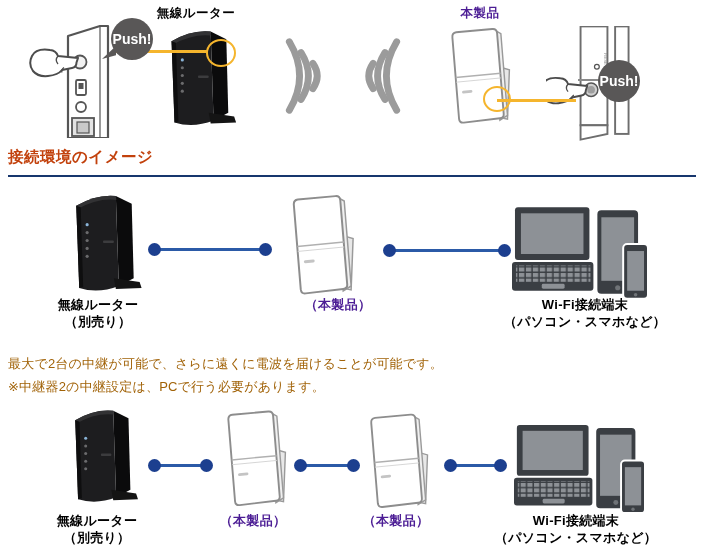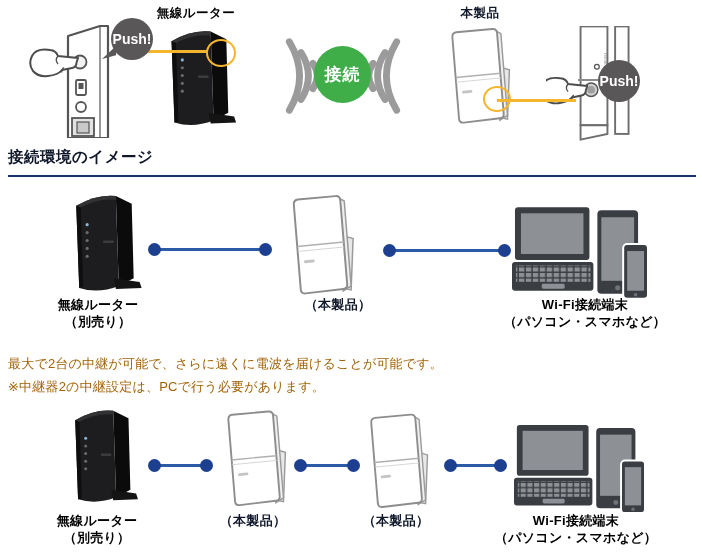--- a/index.html
+++ b/index.html
@@ -3,21 +3,21 @@
 <meta charset="utf-8">
 <style>
   * { margin:0; padding:0; box-sizing:border-box; }
   body { background:#fff; font-family:"Liberation Sans","DejaVu Sans",sans-serif; }
   .page { position:relative; width:702px; height:555px; background:#fff; overflow:hidden; }
   .abs { position:absolute; }
 
   
   .top-label { font-size:12.5px; font-weight:bold; text-align:center; letter-spacing:.5px; }
   .navy { color:#000000; }
-  .green-t { color:#0f172a; }
+  .green-t { color:#4c1d95; }
 
   .push-bubble {
     width:42px; height:42px; border-radius:50%; background:#595757;
     color:#fff; font-size:14px; font-weight:bold;
     display:flex; align-items:center; justify-content:center; z-index:5;
   }
   .bubble-tail {
     width:14px; height:13px; background:#595757;
     clip-path:polygon(100% 0, 100% 72%, 0 100%); z-index:4;
   }
@@ -26,21 +26,21 @@
   .connect-circle {
     width:57px; height:57px; border-radius:50%; background:#3fae49;
     color:#fff; font-size:17px; font-weight:bold; letter-spacing:1px;
     display:flex; align-items:center; justify-content:center; z-index:3;
   }
 
   .hl-circle { border:2.5px solid #f5b52d; border-radius:50%; z-index:4; background:transparent; }
   .hl-line { height:2.5px; background:#f5b52d; z-index:1; }
 
   
-  .section-heading { font-size:15.5px; font-weight:bold; color:#0f172a; letter-spacing:.5px; }
+  .section-heading { font-size:15.5px; font-weight:bold; color:#c2410c; letter-spacing:.5px; }
   .section-rule { height:0; border-top:2px solid #17366d; }
 
   
   .node-label { font-size:13px; font-weight:bold; text-align:center; line-height:16.5px; letter-spacing:.3px; }
   .connector { height:13px; z-index:2; }
   .connector .line { position:absolute; left:6px; right:6px; top:5px; height:3px; background:#2b5aa7; }
   .connector .dot { position:absolute; top:0; width:13px; height:13px; border-radius:50%; background:#1c3f8f; }
   .connector .dot.l { left:0; } .connector .dot.r { right:0; }
 
   
@@ -150,23 +150,20 @@
 
     <div class="abs top-label navy" style="left:136px;top:5px;width:120px;">無線ルーター</div>
     <svg class="abs dev" style="left:152px;top:25px;" width="88" height="103">
         <use href="#sym-router"></use>
       </svg>
     <div class="abs hl-circle" style="left:206px;top:39px;width:30px;height:28px;"></div>
 
     <svg class="abs dev" style="left:285px;top:29px;" width="40" height="94">
         <use href="#sym-waves"></use>
       </svg>
-    <div class="abs connect-circle" style="left:314px;top:46px;">
-      <span>接続</span>
-    </div>
     <svg class="abs dev" style="left:361px;top:29px;transform:scaleX(-1);" width="40" height="94">
         <use href="#sym-waves"></use>
       </svg>
 
     <div class="abs top-label green-t" style="left:420px;top:5px;width:120px;">本製品</div>
     <div class="abs hl-line" style="left:497px;top:99px;width:79px;"></div>
     <svg class="abs dev" style="left:441px;top:24px;" width="76" height="105">
         <use href="#sym-repeater"></use>
       </svg>
     <div class="abs hl-circle" style="left:483px;top:86px;width:28px;height:26px;"></div>

